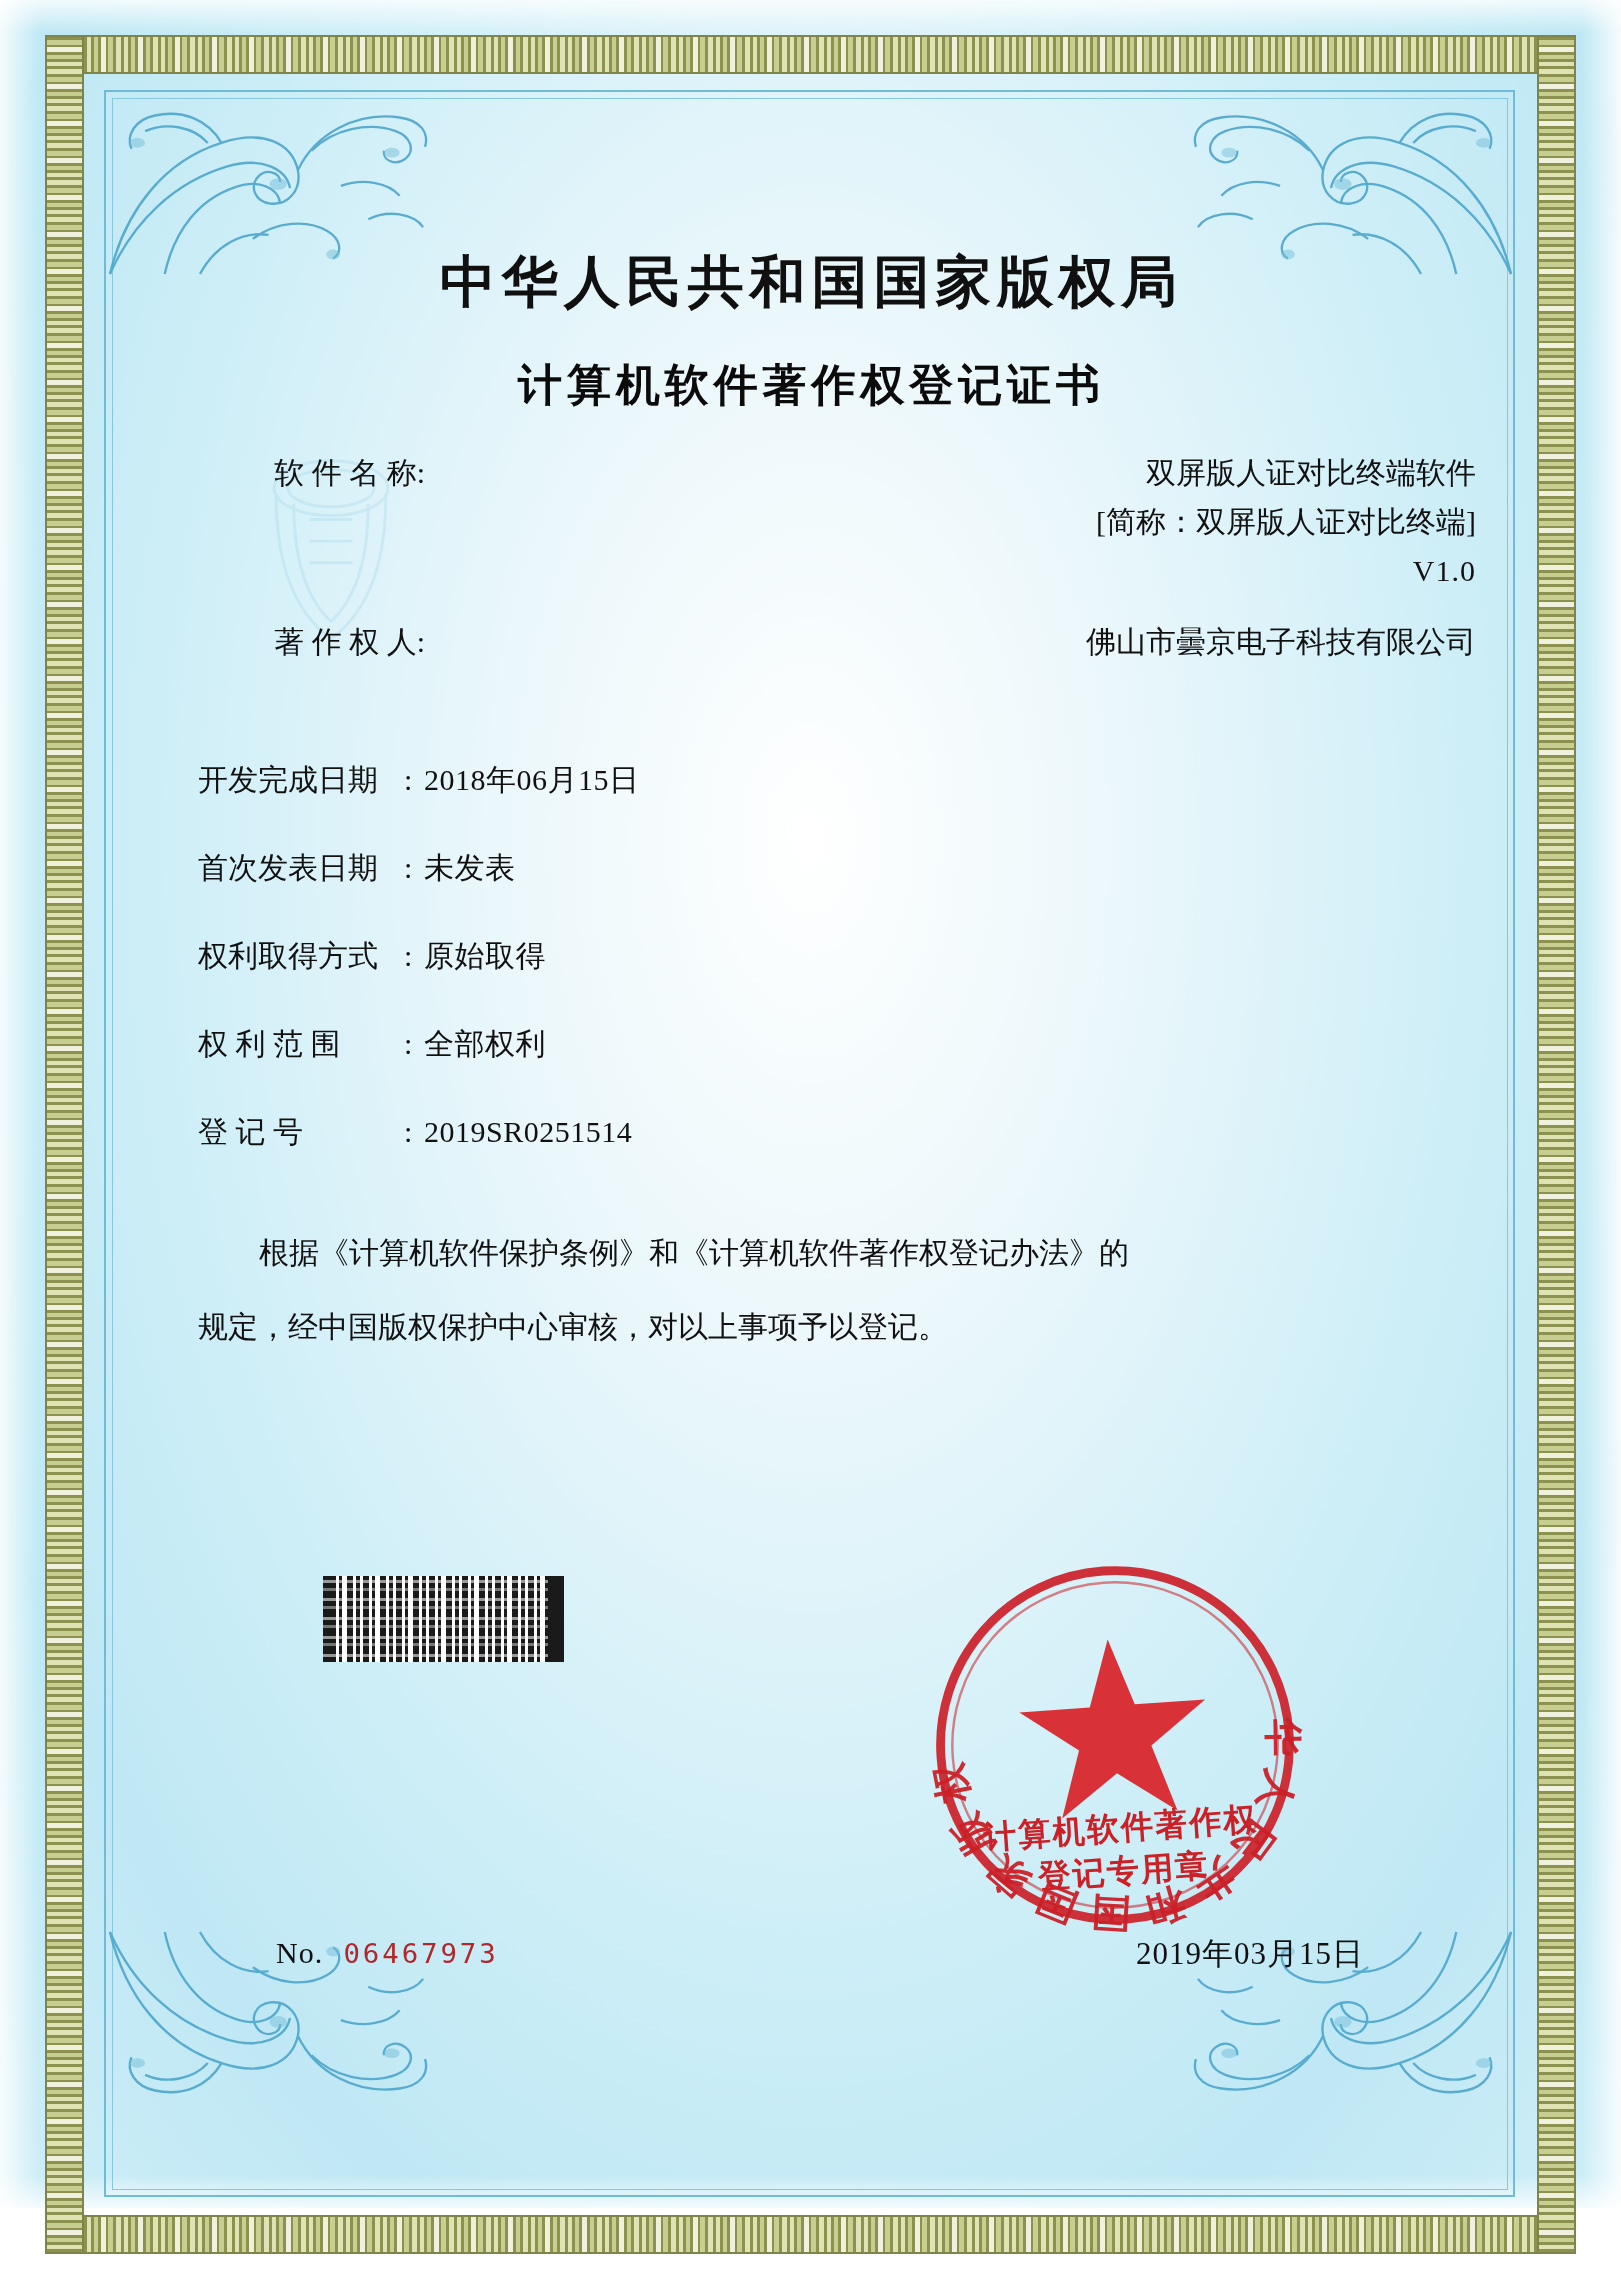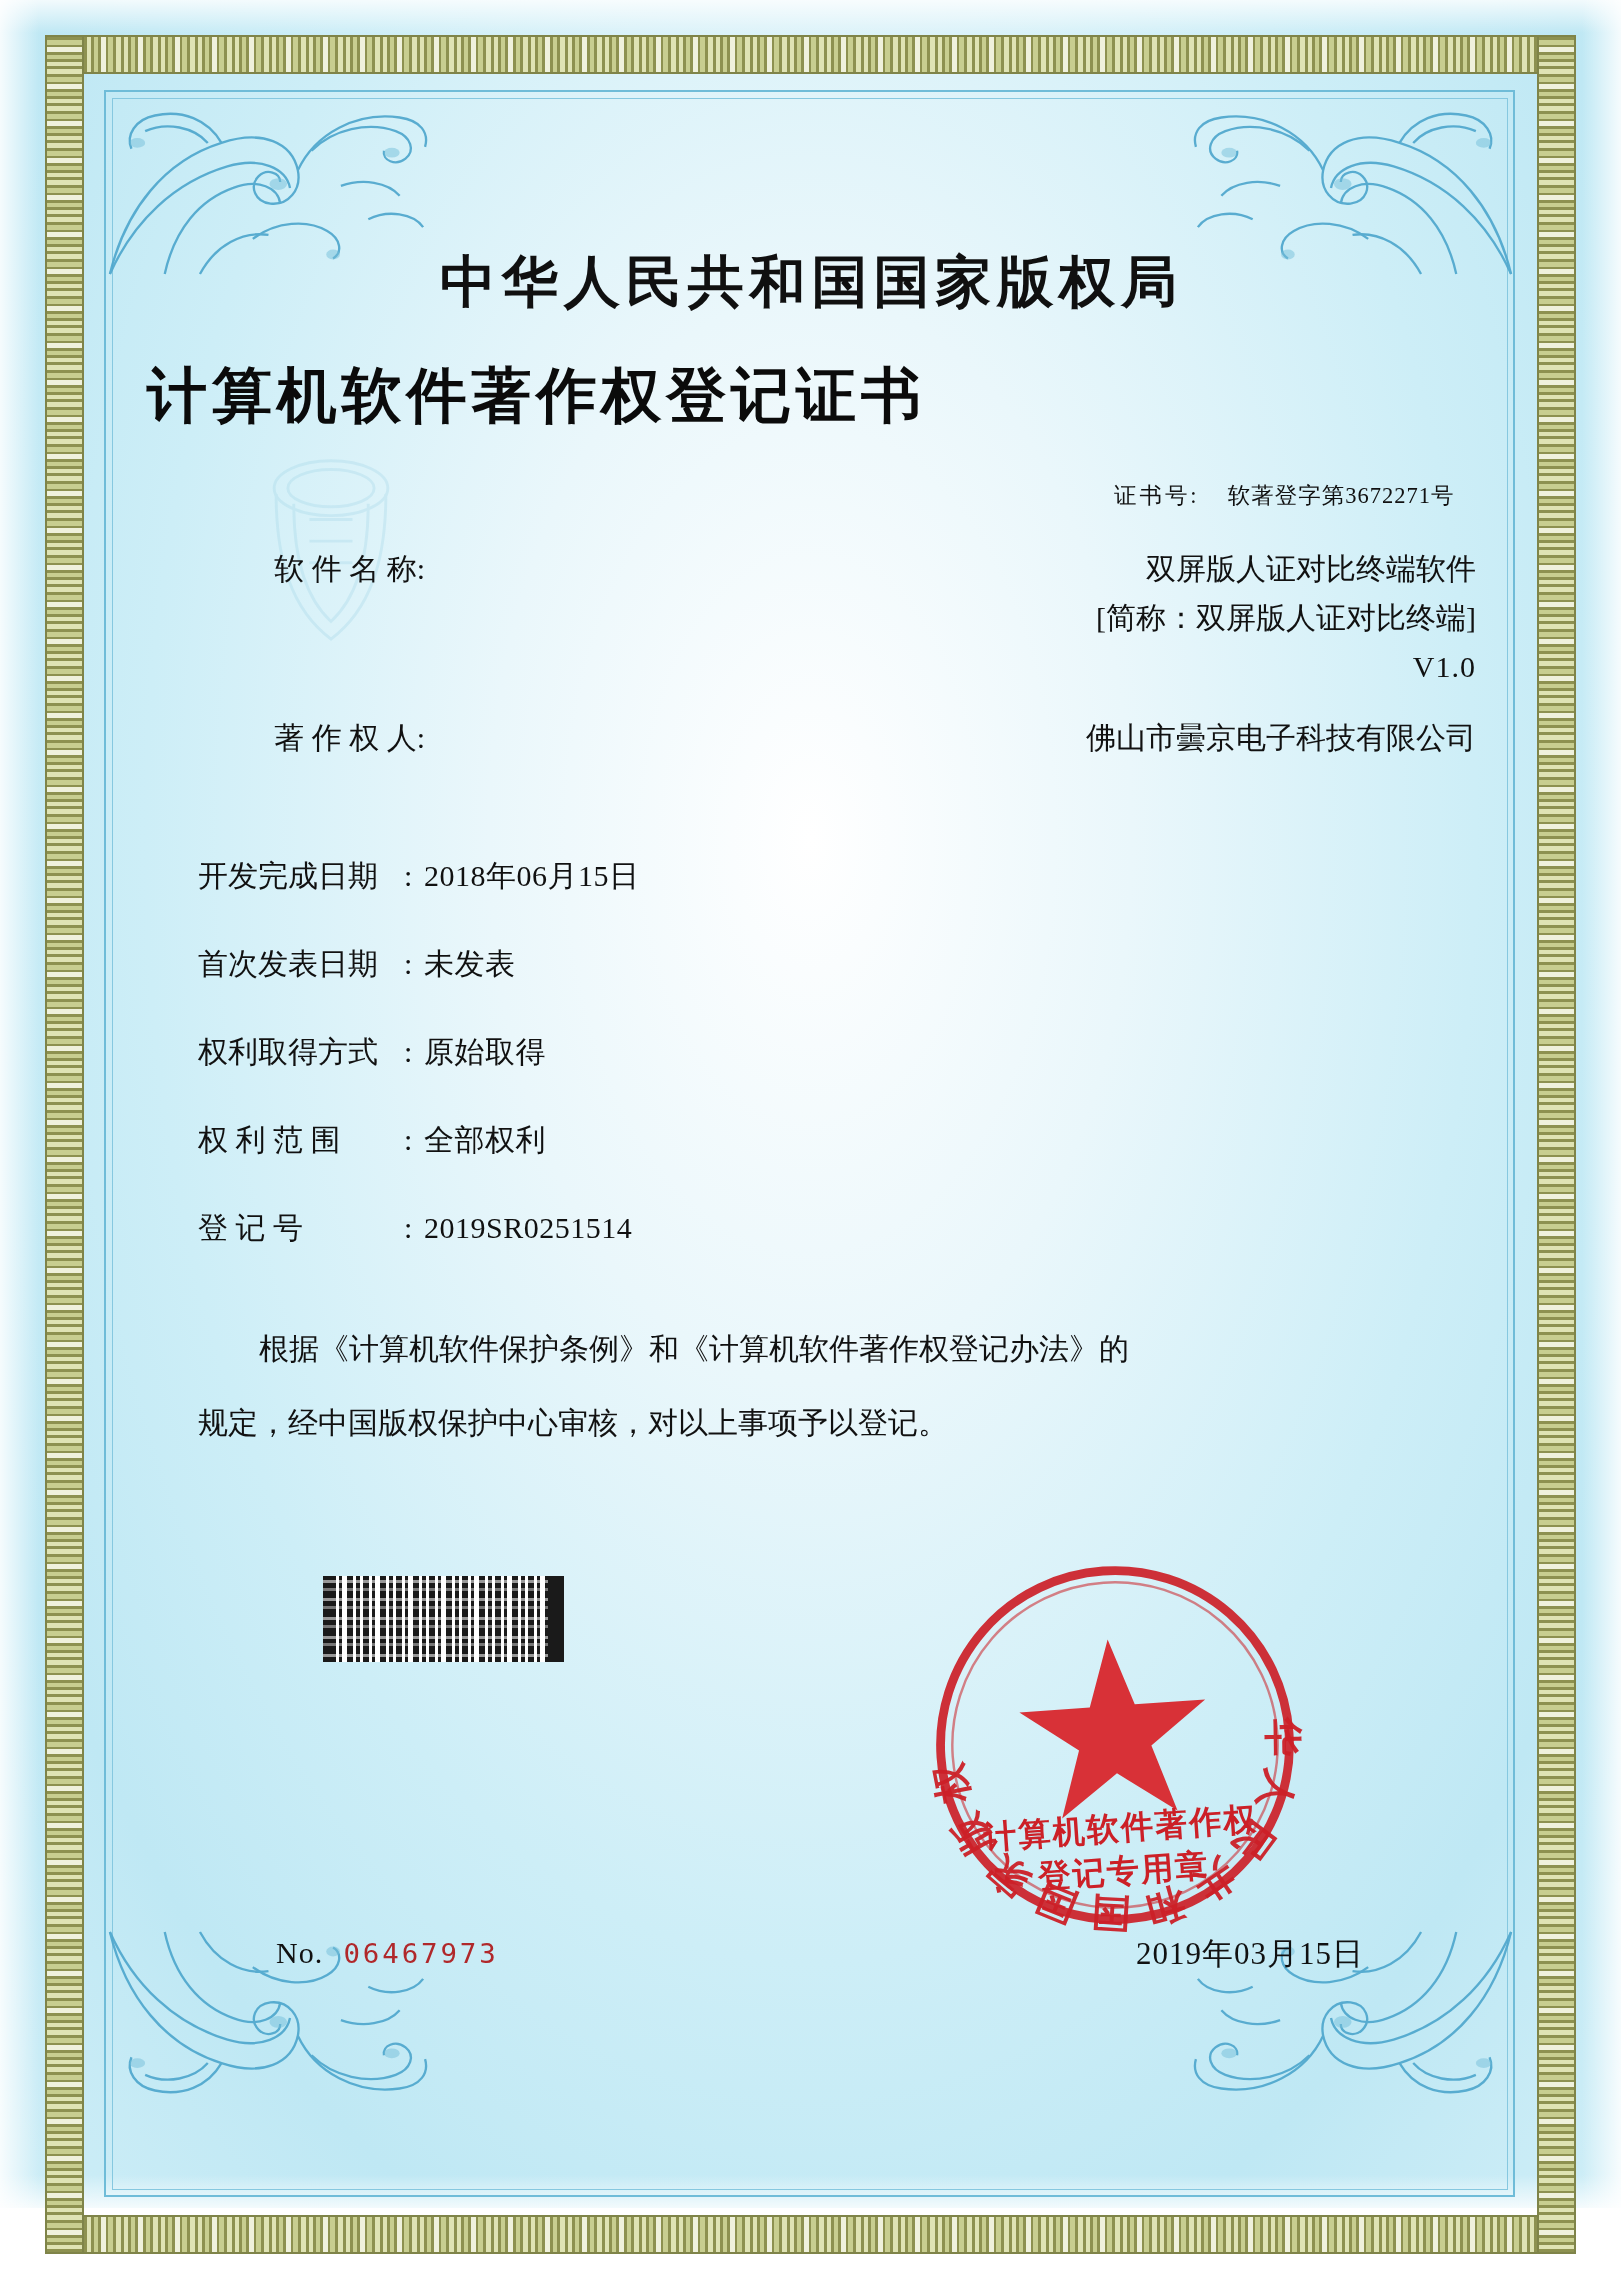--- a/index.html
+++ b/index.html
@@ -156,21 +156,22 @@
   .org-title {
     text-align: center;
     font-size: 56px;
     letter-spacing: 5.9px;
     font-weight: 700;
     color: #101010;
     margin-top: 127px;
     font-family: "DejaVu Serif", "Liberation Serif", serif;
   }
   .main-title {
-    font-size: 60px;
+    text-align: center;
+    font-size: 44px;
     letter-spacing: 4.9px;
     font-weight: 700;
     color: #0b0b0b;
     margin-top: 35px;
     font-family: "DejaVu Serif", "Liberation Serif", serif;
   }
 
   .cert-no-row {
     margin-top: 43px;
     text-align: right;
@@ -429,24 +430,20 @@
       <path d="M78 78 L 122 78 M78 100 L 122 100 M78 122 L 122 122"></path>
     </g>
   </svg>
 
   <div class="content">
 
     <div class="org-title">中华人民共和国国家版权局</div>
 
     <div class="main-title">计算机软件著作权登记证书</div>
 
-    <div class="cert-no-row">
-      <span class="label">证书号:</span>
-      <span class="value">软著登字第3672271号</span>
-    </div>
 
     <div class="field-block">
 
       <div class="field-row">
         <div class="field-label">软 件 名 称:</div>
         <div class="field-value">
           <span class="line">双屏版人证对比终端软件</span>
           <span class="line">[简称：双屏版人证对比终端]</span>
           <span class="line ver">V1.0</span>
         </div>

